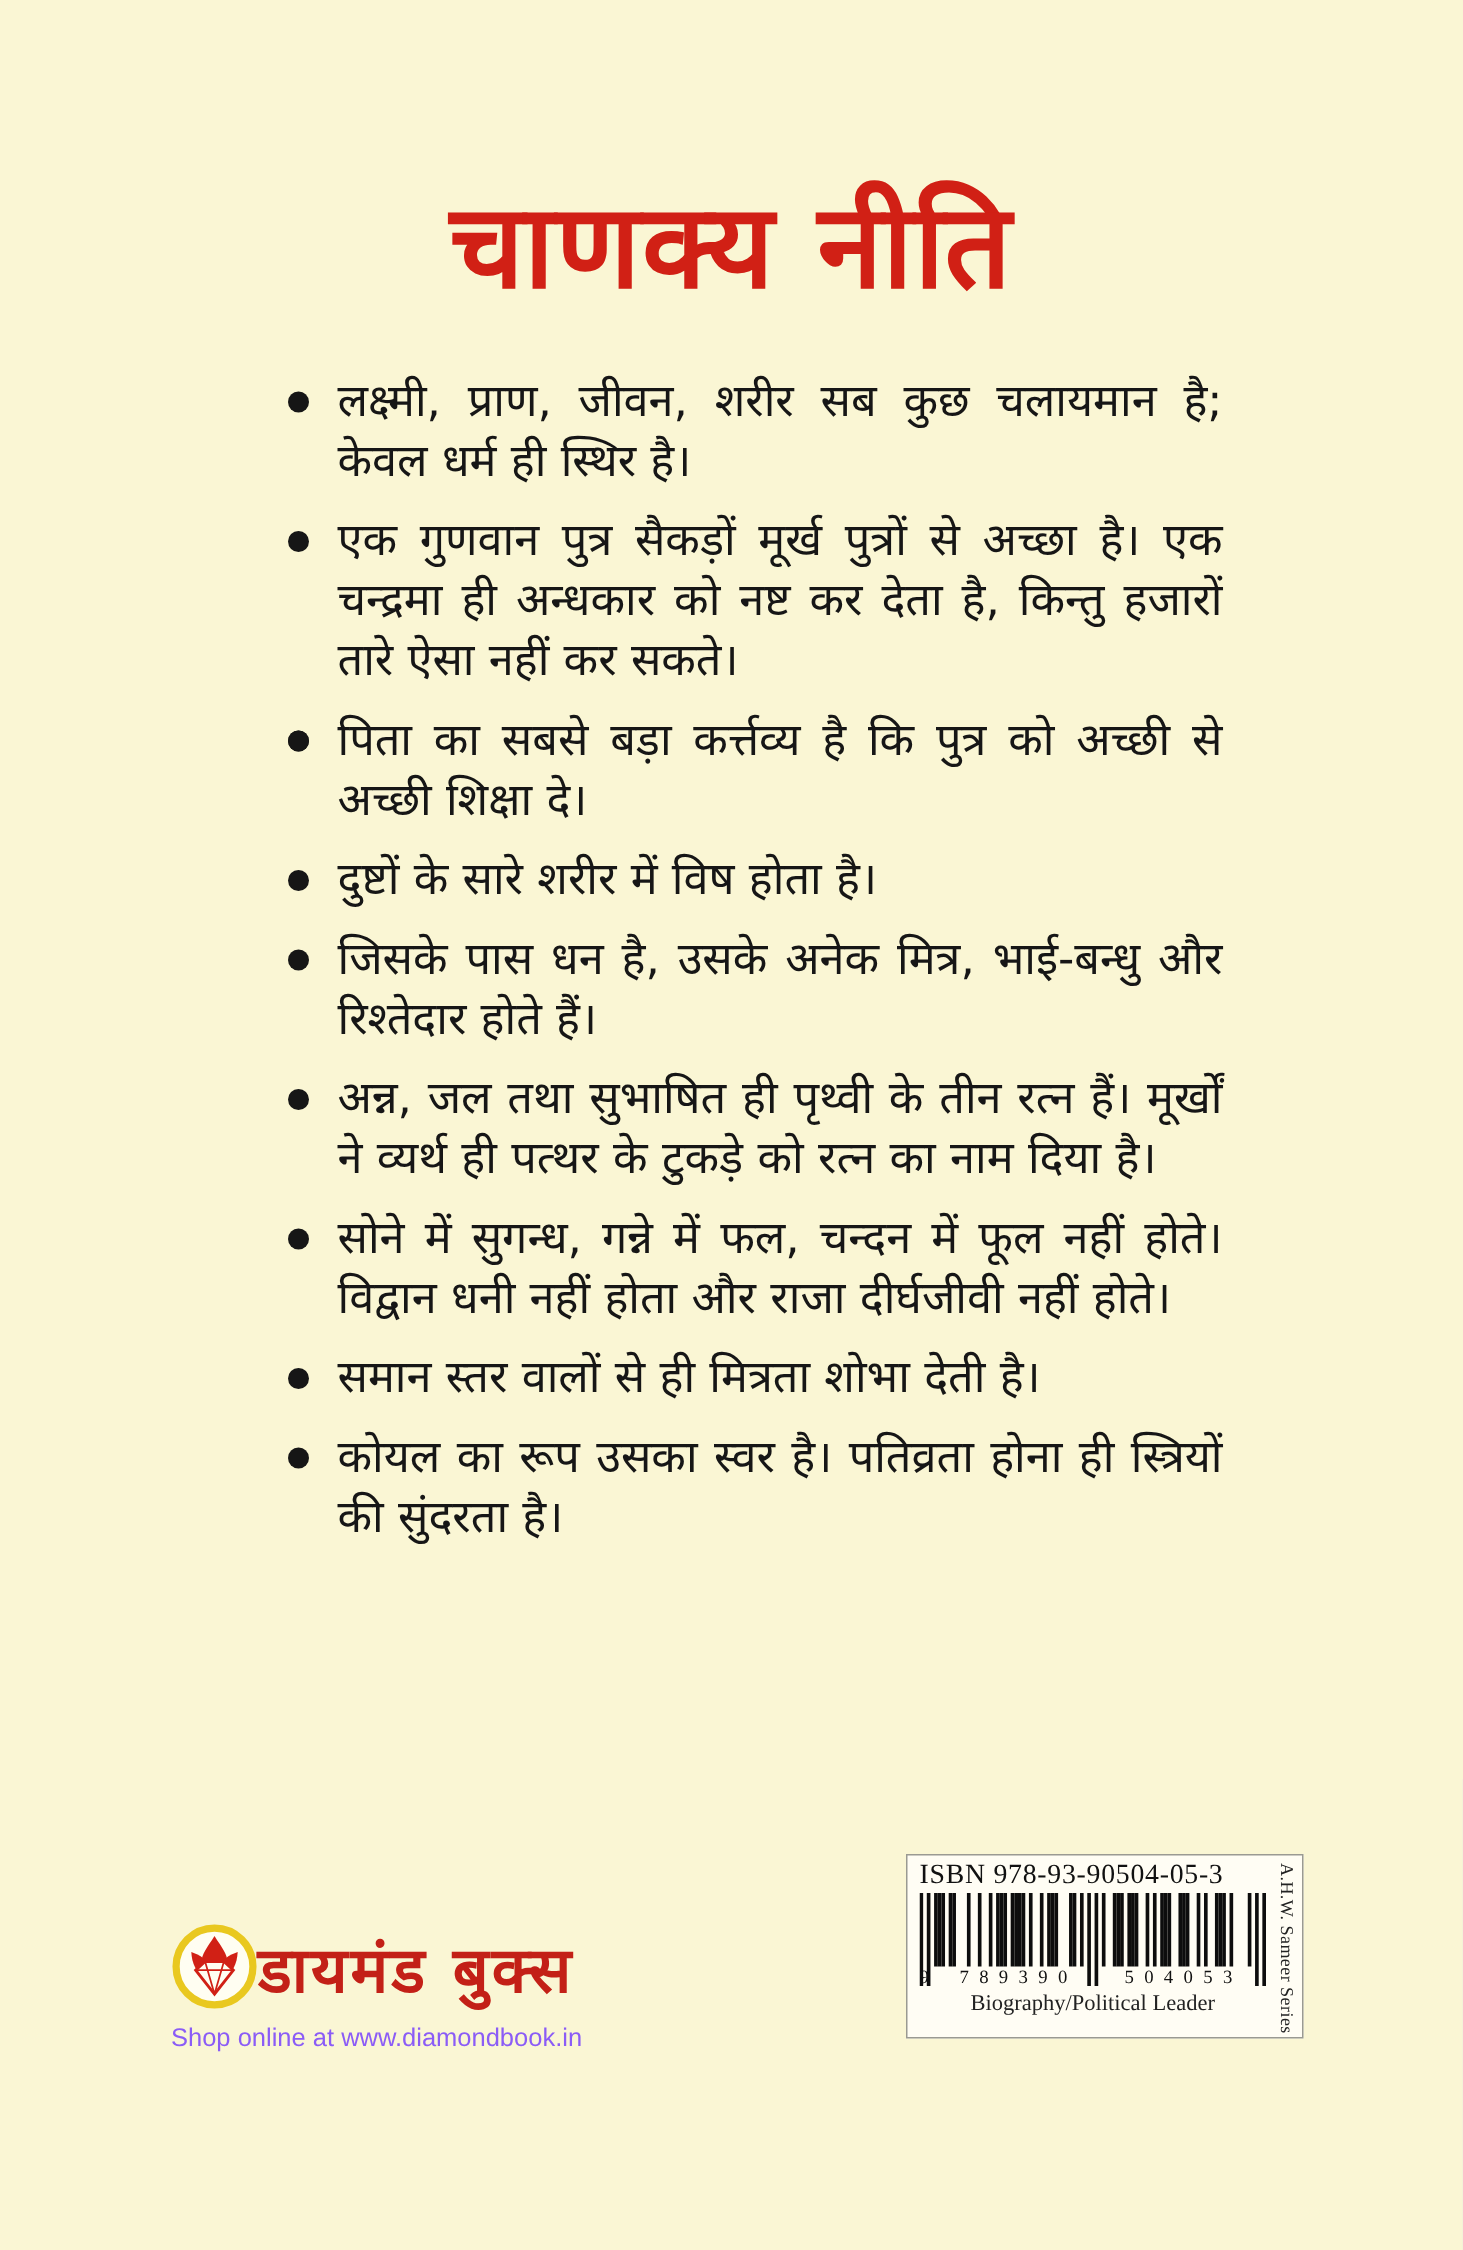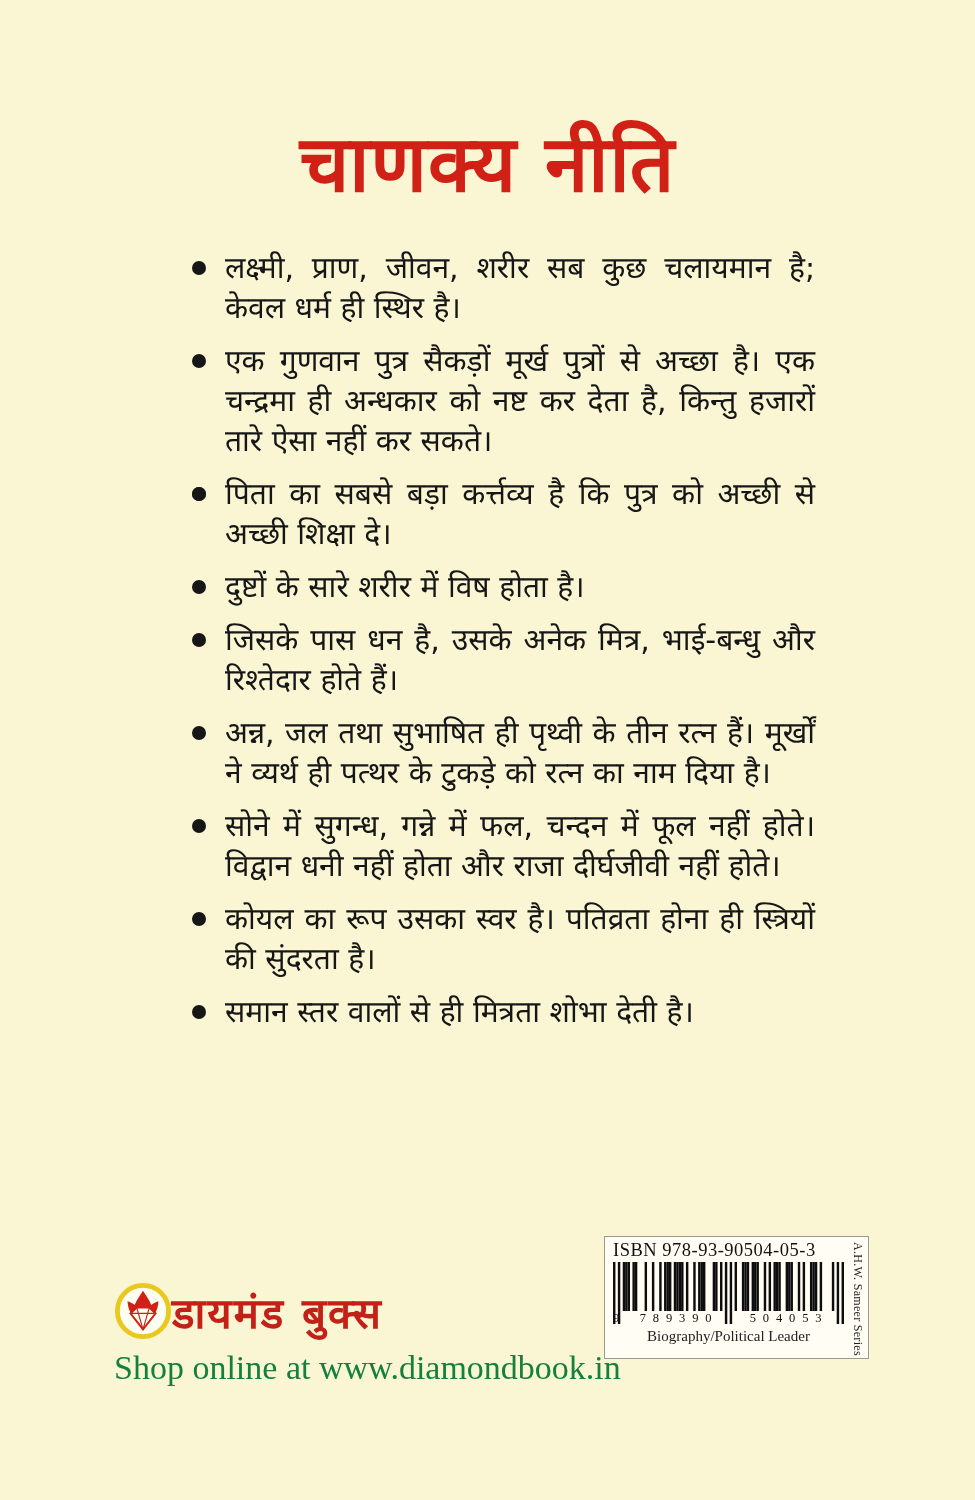--- a/index.html
+++ b/index.html
@@ -42,22 +42,22 @@
   }
   .logo-badge { width:58px; height:58px; flex:0 0 auto; }
   .publisher-name {
     font-size:42px; font-weight:700; color:#c32017;
     letter-spacing:2px;
     font-family:"DejaVu Sans", sans-serif;
     white-space:nowrap;
   }
   .shop-line {
     position:absolute; left:114px; top:1349px;
-    font-size:34px; color:#15803d;
-    font-family:Liberation Serif, serif;
+    font-size:17px; color:#8b5cf6;
+    font-family:Liberation Sans, sans-serif;
   }
   
   .barcode-box {
     position:absolute; left:604px; top:1236px;
     width:265px; height:123px; box-sizing:border-box;
     background:#fffdf4; border:1px solid #9a9a92;
     padding:3px 24px 3px 8px;
   }
   .isbn-label {
     font-family:"Liberation Serif", serif;
@@ -100,22 +100,22 @@
 
   <ul class="quotes">
       <li><span class="dot"></span><span>लक्ष्मी, प्राण, जीवन, शरीर सब कुछ चलायमान है; केवल धर्म ही स्थिर है।</span></li>
       <li><span class="dot"></span><span>एक गुणवान पुत्र सैकड़ों मूर्ख पुत्रों से अच्छा है। एक चन्द्रमा ही अन्धकार को नष्ट कर देता है, किन्तु हजारों तारे ऐसा नहीं कर सकते।</span></li>
       <li><span class="dot"></span></li>
       <li><span class="dot"></span><span>पिता का सबसे बड़ा कर्त्तव्य है कि पुत्र को अच्छी से अच्छी शिक्षा दे।</span></li>
       <li><span class="dot"></span><span>दुष्टों के सारे शरीर में विष होता है।</span></li>
       <li><span class="dot"></span><span>जिसके पास धन है, उसके अनेक मित्र, भाई-बन्धु और रिश्तेदार होते हैं।</span></li>
       <li><span class="dot"></span><span>अन्न, जल तथा सुभाषित ही पृथ्वी के तीन रत्न हैं। मूर्खों ने व्यर्थ ही पत्थर के टुकड़े को रत्न का नाम दिया है।</span></li>
       <li><span class="dot"></span><span>सोने में सुगन्ध, गन्ने में फल, चन्दन में फूल नहीं होते। विद्वान धनी नहीं होता और राजा दीर्घजीवी नहीं होते।</span></li>
+      <li><span class="dot"></span><span>समान स्तर वालों से ही मित्रता शोभा देती है।</span></li>
       <li><span class="dot"></span><span>कोयल का रूप उसका स्वर है। पतिव्रता होना ही स्त्रियों की सुंदरता है।</span></li>
-      <li><span class="dot"></span><span>समान स्तर वालों से ही मित्रता शोभा देती है।</span></li>
     </ul>
 
   <div class="publisher-row">
     <span class="logo-badge">
       <svg viewBox="0 0 60 60" width="58" height="58" aria-hidden="true">
         <circle cx="30" cy="30" r="26.5" fill="#fffef2" stroke="#e9c81f" stroke-width="5"></circle>
         <path d="M30 9 C25 17 21 21.5 21 27.5 C21 33 25 36 30 36 C35 36 39 33 39 27.5 C39 21.5 35 17 30 9 Z" fill="#d12015"></path>
         <path d="M14 20 C14.5 28 17 34 24 38 C27 34 26.5 28 22.5 24.5 C19.8 22.3 16.8 21 14 20 Z" fill="#d12015"></path>
         <path d="M46 20 C45.5 28 43 34 36 38 C33 34 33.5 28 37.5 24.5 C40.2 22.3 43.2 21 46 20 Z" fill="#d12015"></path>
         <polygon points="30,49 17,32.5 23.5,26.5 36.5,26.5 43,32.5" fill="#fffef2" stroke="#d12015" stroke-width="2"></polygon>

